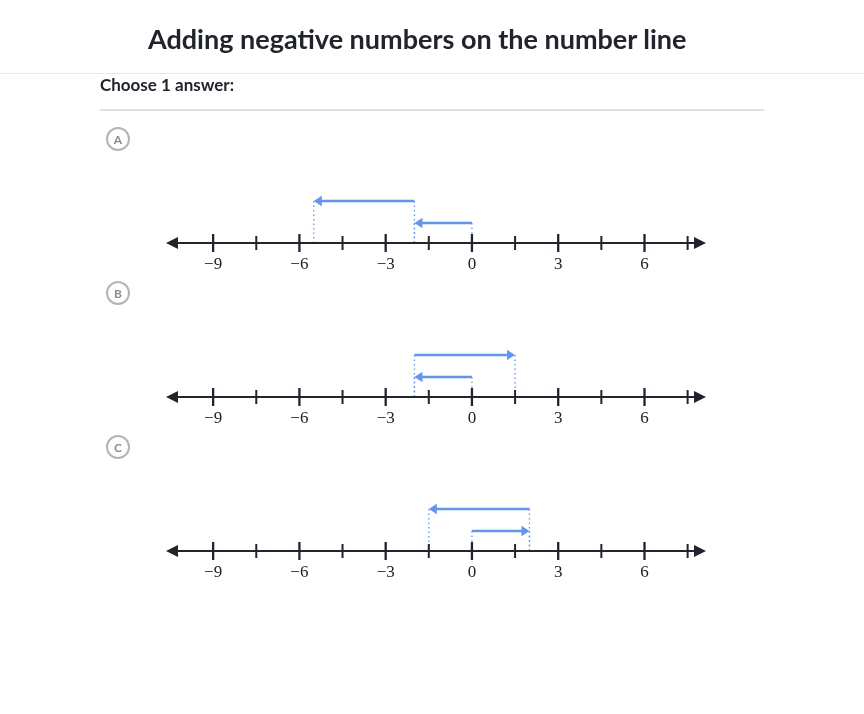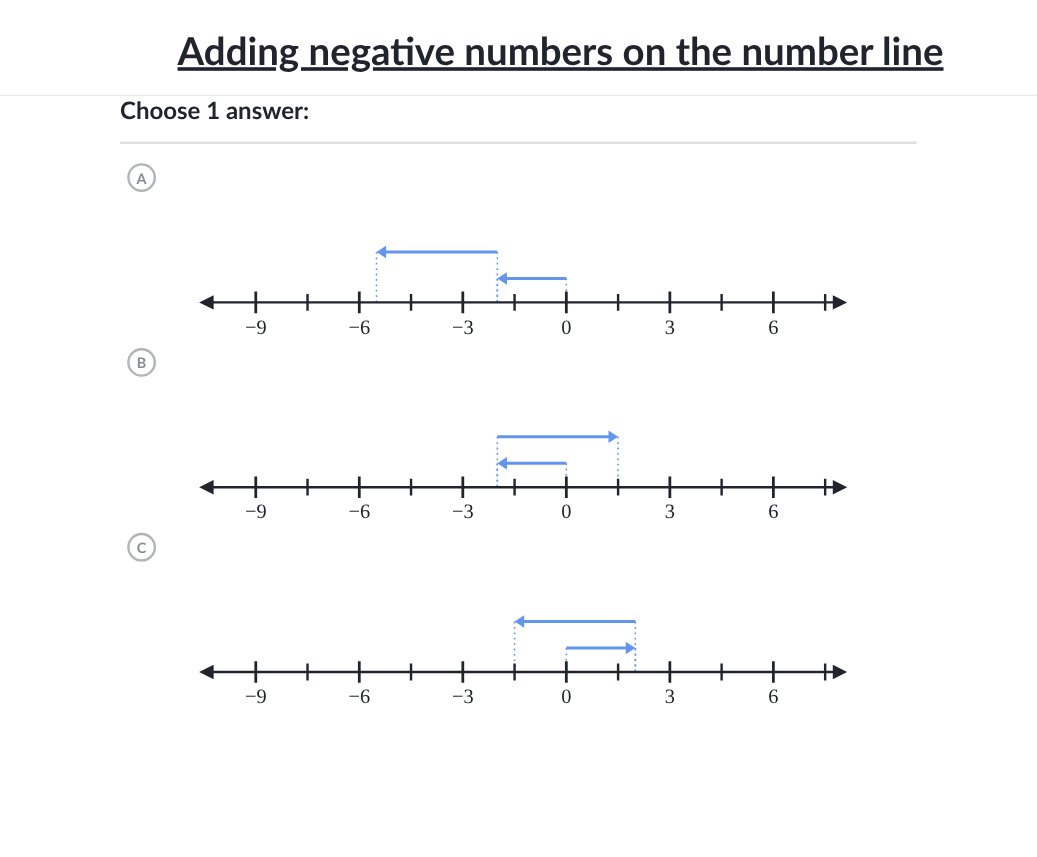--- a/index.html
+++ b/index.html
@@ -7,23 +7,22 @@
     font-family: -apple-system, BlinkMacSystemFont, "Segoe UI", Lato, sans-serif;
     background: #fff;
     color: #21242c;
     width: 864px;
   }
   .header {
     padding: 22px 0 18px 148px;
     border-bottom: 1px solid #e8e8e8;
   }
   .header h1 {
-    font-size: 32px;
-    font-weight: 700;
-    text-decoration: underline;
+    font-size: 27px;
+    font-weight: 700;
   }
   .content {
     padding: 0 100px;
   }
   .question {
     margin: 34px 0 24px 0;
     font-size: 18px;
     font-weight: 700;
     display: flex;
     align-items: center;
@@ -50,21 +49,21 @@
     align-items: center;
     font-size: 17px;
     line-height: 1.05;
     margin: 0 2px;
     position: relative;
     top: -1px;
   }
   .frac .num { border-bottom: 1.2px solid #21242c; padding: 0 3px; }
   .frac .den { padding-top: 1px; }
   .choose {
-    font-size: 20px;
+    font-size: 17px;
     font-weight: 700;
     margin-bottom: 14px;
   }
   .hr-strip {
     height: 2px;
     background: rgba(33,36,44,0.14);
     border-radius: 2px;
     margin-bottom: 10px;
   }
   .option {

